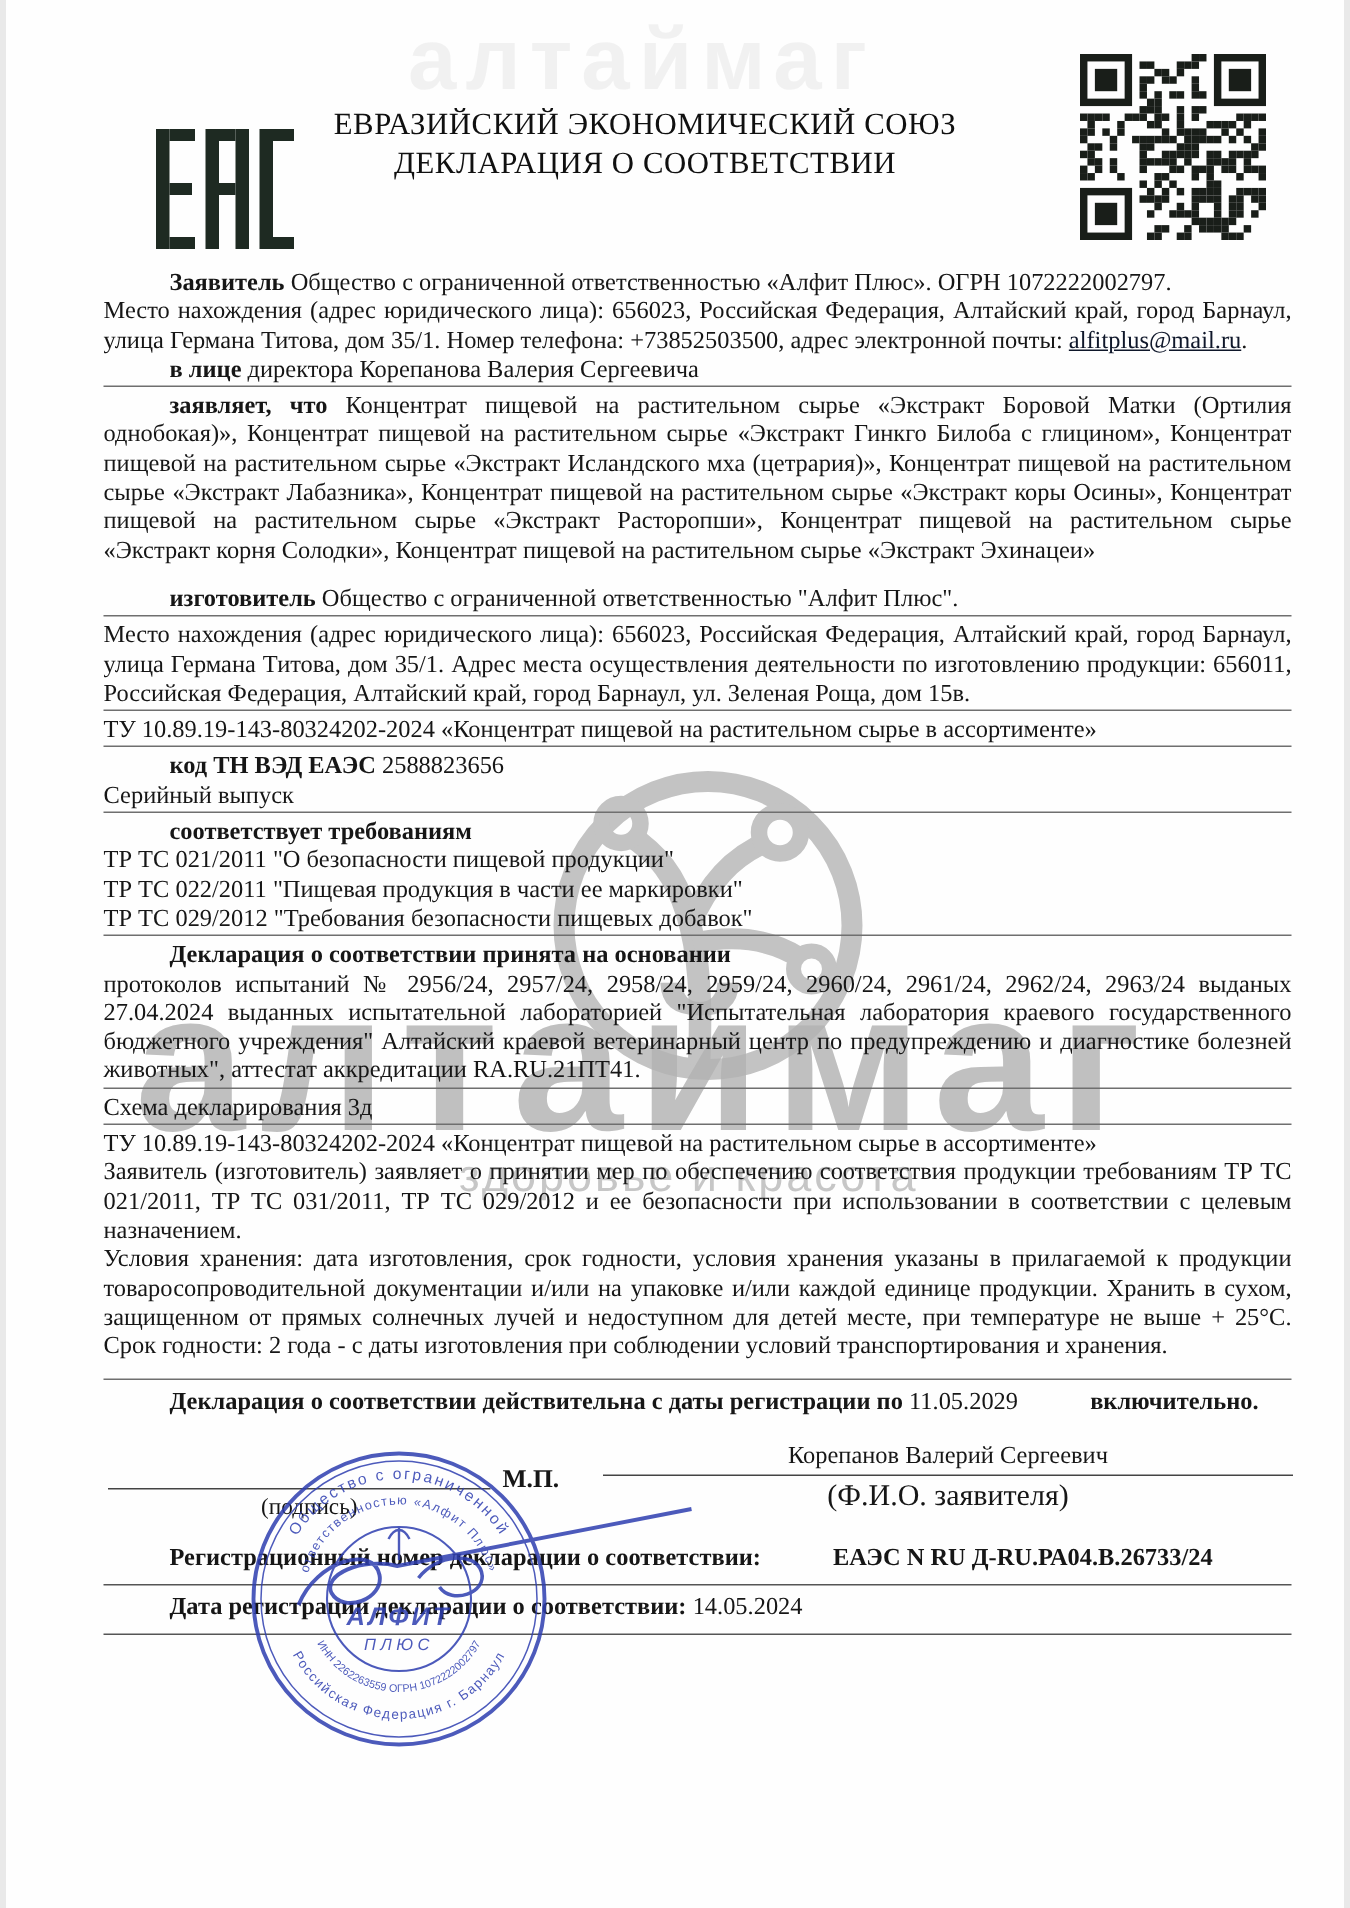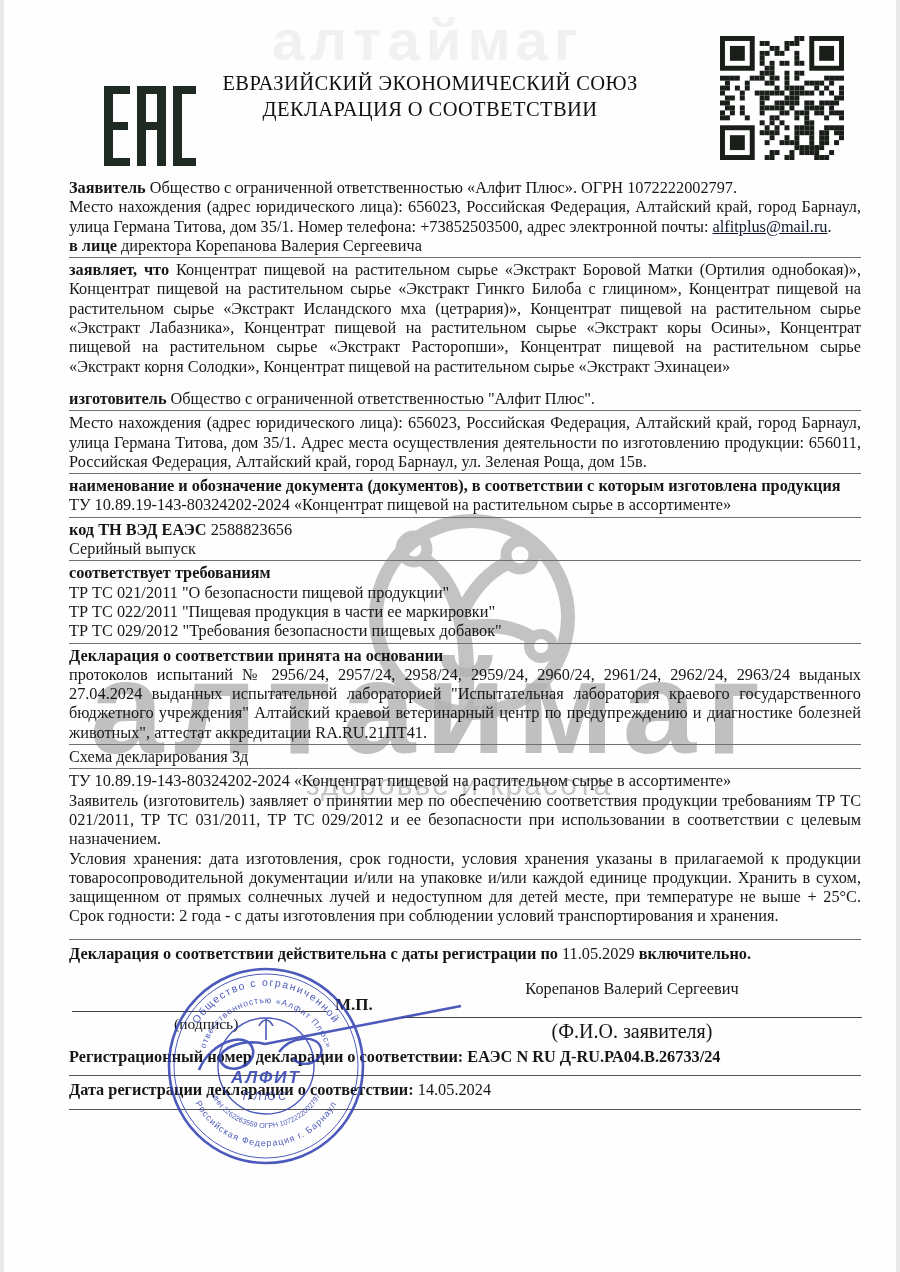--- a/index.html
+++ b/index.html
@@ -7,38 +7,38 @@
         font-family:"Liberation Serif", serif;color:#161616;overflow:hidden;}
   
   .header{position:absolute;left:0;top:0;width:100%;height:176px;}
   .eac-logo{position:absolute;left:100px;top:86px;}
   .doc-titles{position:absolute;left:150px;right:190px;top:70px;text-align:center;
               font-weight:normal;font-size:20.5px;line-height:26px;letter-spacing:.4px;color:#101010;}
   .qr{position:absolute;left:716px;top:36px;}
   
   .content{position:absolute;left:65px;top:178px;width:792px;}
   .content p{margin:0;font-size:16.3px;line-height:19.3px;text-align:justify;}
-  .content b{font-weight:bold;}
+  .content b{font-weight:bold;margin-left:44px;}
   .rule{border:none;border-top:1.5px solid #6f6f6f;margin:2px 0 2px 0;}
   .mt{margin-top:13px !important;}
   .email{text-decoration:underline;color:#0f172a;}
   
   .wm{position:absolute;pointer-events:none;font-family:"Liberation Sans", sans-serif;color:#b3b3b3;}
   .wm-top{left:268px;top:6px;font-size:58px;font-weight:bold;letter-spacing:6px;opacity:.16;}
   .wm-brand{left:86px;top:632px;font-size:132px;font-weight:bold;letter-spacing:10px;opacity:.82;}
   .wm-tag{left:302px;top:768px;font-size:30px;letter-spacing:2px;opacity:.85;color:#bdbdbd;}
   .wm-logo{left:358px;top:505px;opacity:.8;}
   
   .validity{margin-top:4px !important;}
   .sigrow{position:relative;height:72px;margin-top:8px;}
   .sig-line-left{position:absolute;left:3px;top:40px;width:255px;border-top:1.5px solid #444;}
   .sig-podpis{position:absolute;left:105px;top:44px;font-size:15.5px;}
   .sig-mp{position:absolute;left:266px;top:24px;font-weight:bold;font-size:17px;text-align:center;}
   .sig-right{position:absolute;left:333px;top:8px;width:460px;text-align:center;}
-  .sig-name{display:block;border-bottom:1.5px solid #444;padding-bottom:18px;font-size:16.3px;}
+  .sig-name{display:block;border-bottom:1.5px solid #444;padding-bottom:3px;font-size:16.3px;}
   .sig-fio{display:block;font-size:20px;padding-top:2px;}
   .regline{border-bottom:1.5px solid #555;padding-bottom:9px;margin-top:4px;}
   
   .stamp{position:absolute;left:137px;top:948px;opacity:.85;pointer-events:none;}
 </style>
 </head>
 <body>
 
 <div class="page">
 
@@ -313,21 +313,20 @@
     <p><b>в лице</b> <span>директора Корепанова Валерия Сергеевича</span></p>
     <hr class="rule">
 
     <p><b>заявляет, что</b> <span>Концентрат пищевой на растительном сырье «Экстракт Боровой Матки (Ортилия однобокая)», Концентрат пищевой на растительном сырье «Экстракт Гинкго Билоба с глицином», Концентрат пищевой на растительном сырье «Экстракт Исландского мха (цетрария)», Концентрат пищевой на растительном сырье «Экстракт Лабазника», Концентрат пищевой на растительном сырье «Экстракт коры Осины», Концентрат пищевой на растительном сырье «Экстракт Расторопши», Концентрат пищевой на растительном сырье «Экстракт корня Солодки»,  Концентрат пищевой на растительном сырье «Экстракт Эхинацеи»</span></p>
 
     <p class="mt"><b>изготовитель</b> <span>Общество с ограниченной ответственностью "Алфит Плюс".</span></p>
     <hr class="rule">
     <p>Место нахождения (адрес юридического лица): 656023, Российская Федерация, Алтайский край, город Барнаул, улица Германа Титова, дом 35/1. Адрес места осуществления деятельности по изготовлению продукции: 656011, Российская Федерация, Алтайский край, город Барнаул, ул. Зеленая Роща, дом 15в.</p>
     <hr class="rule">
 
-    <p><b>наименование и обозначение документа (документов), в соответствии с которым изготовлена продукция</b></p>
     <p>ТУ 10.89.19-143-80324202-2024 «Концентрат пищевой на растительном сырье в ассортименте»</p>
     <hr class="rule">
 
     <p><b>код ТН ВЭД ЕАЭС</b> <span>2588823656</span></p>
     <p>Серийный выпуск</p>
     <hr class="rule">
 
     <p><b>соответствует требованиям</b></p>
     <p>ТР ТС 021/2011 "О безопасности пищевой продукции"</p>
     <p>ТР ТС 022/2011 "Пищевая продукция в части ее маркировки"</p>

